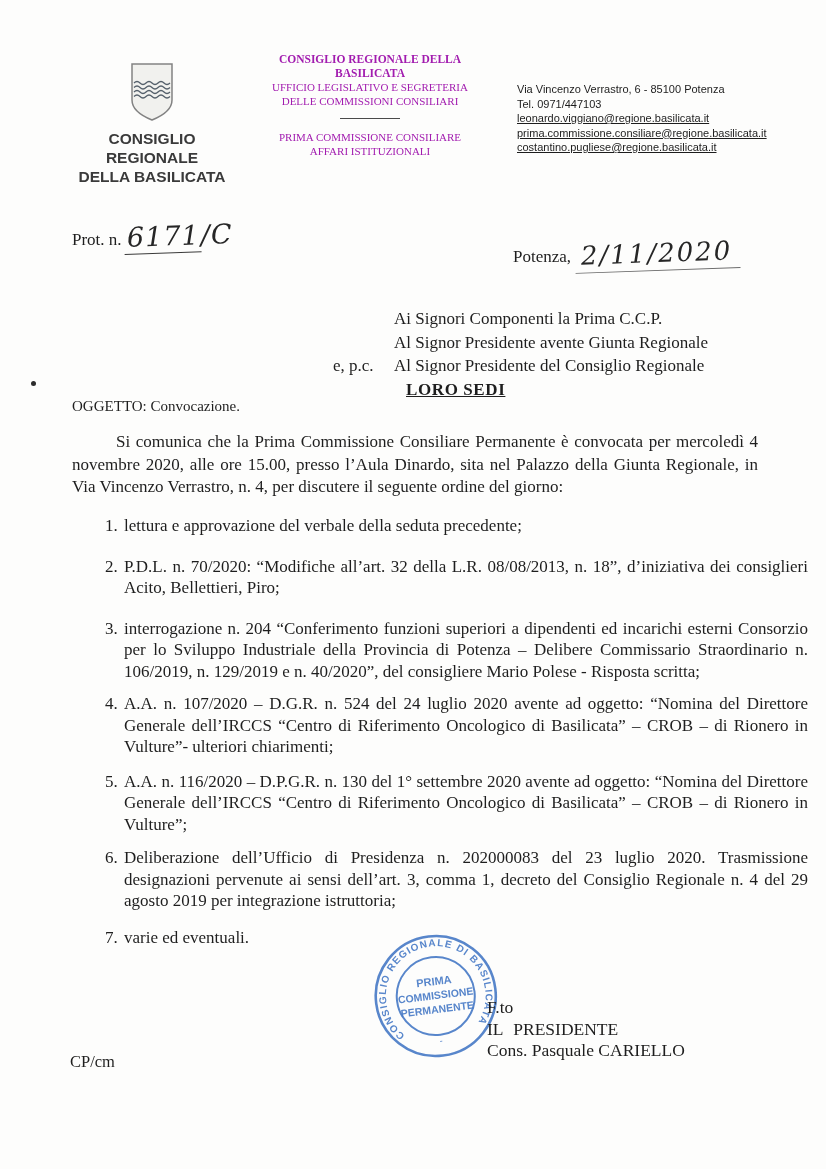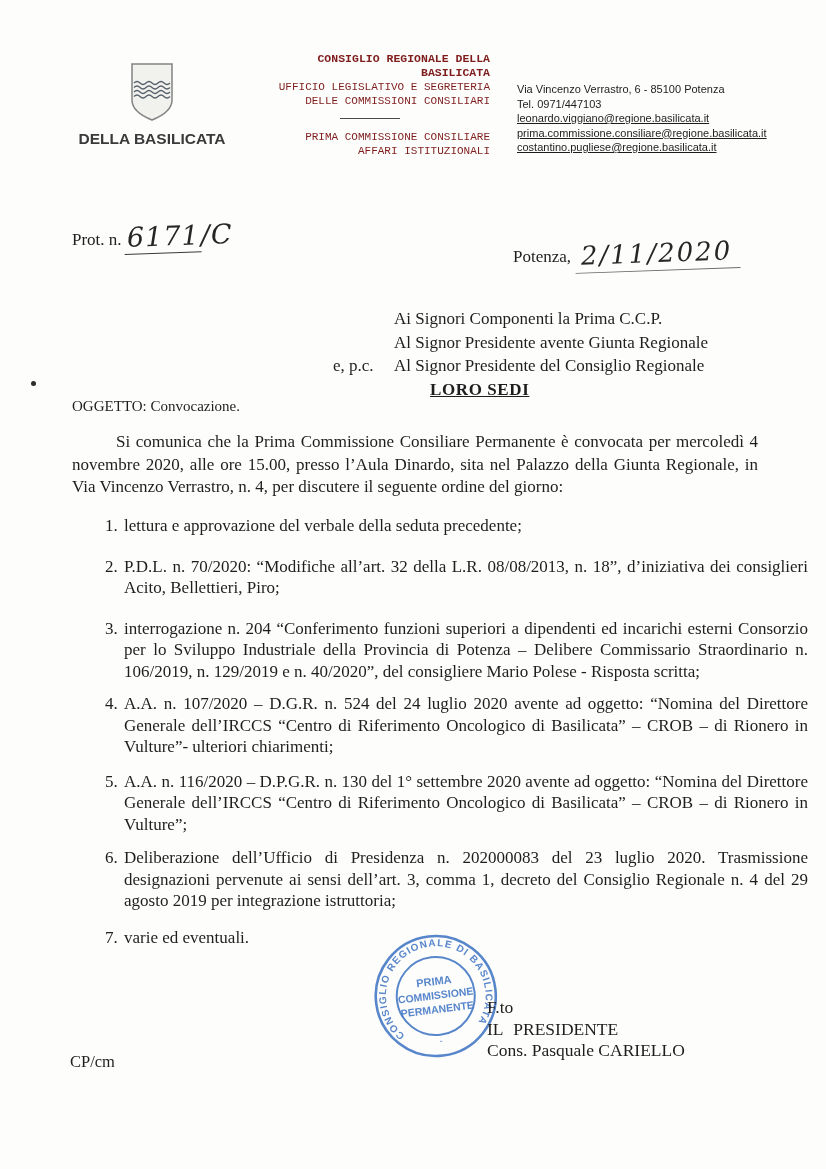--- a/index.html
+++ b/index.html
@@ -6,41 +6,41 @@
   .page {
     position:relative; width:826px; height:1169px; margin:0 auto;
     background:#fdfdfc; color:#1e1e1e; overflow:hidden;
     font-family:"Liberation Serif", serif;
   }
   
   .lh-left { position:absolute; left:62px; top:62px; width:180px; text-align:center; }
   .lh-left svg { display:block; margin:0 auto; }
   .org-name { margin-top:7px; font-family:"Liberation Sans", sans-serif; font-weight:bold;
               font-size:15.5px; line-height:19px; color:#3a3a3a; }
-  .lh-center { position:absolute; left:250px; top:52px; width:240px; text-align:right;
-               font-family:Liberation Mono, monospace; color:#7f1d1d; }
+  .lh-center { position:absolute; left:250px; top:52px; width:240px; text-align:center;
+               font-family:Liberation Serif, serif; color:#a21caf; }
   .lh-center .l1 { font-size:11.5px; font-weight:bold; line-height:14px; }
   .lh-center .l2 { font-size:11px; line-height:14px; }
   .hdr-rule { width:60px; height:0; border-top:1.5px solid #4a4a4a; margin:10px auto 11px auto; }
   .lh-right { position:absolute; left:517px; top:82px; width:300px;
               font-family:"Liberation Sans", sans-serif; font-size:11px; line-height:14.5px; color:#1d1d1d; }
   .lh-right .email { text-decoration:underline; }
   
   .hand { font-family:"DejaVu Serif", serif; font-style:italic; color:#262626; }
   .prot { position:absolute; left:72px; top:220px; font-size:17px; }
   .prot .hand { display:inline-block; font-size:27px; letter-spacing:1px; transform:rotate(-2deg); margin-left:2px; }
   .prot .num { border-bottom:1.6px solid #3a3a3a; padding:0 1px 1px 3px; }
   .dateline { position:absolute; left:513px; top:238px; font-size:17px; }
   .dateline .hand { display:inline-block; font-size:26px; letter-spacing:2px;
                     border-bottom:1.6px solid #6a6a6a; padding:0 8px 2px 6px; transform:rotate(-2deg); }
   
   .recipients { position:absolute; left:394px; top:307px; font-size:17px; line-height:23.5px; white-space:nowrap; }
   .rec-line { position:relative; }
   .epc { position:absolute; left:-61px; top:0; }
-  .loro { font-weight:bold; text-decoration:underline; margin-left:36px; letter-spacing:0.6px; }
+  .loro { font-weight:bold; text-decoration:underline; margin-left:12px; letter-spacing:0.6px; }
   .speck { position:absolute; left:31px; top:381px; width:5px; height:5px; border-radius:50%; background:#2c2c2c; }
   
   .oggetto { position:absolute; left:72px; top:398px; font-size:15px; }
   .body-par { position:absolute; left:72px; top:431px; width:686px; margin:0;
               font-size:17px; line-height:22.5px; text-align:justify; text-indent:44px; }
   .agenda { position:absolute; left:72px; top:515px; width:686px; margin:0; padding:0 0 0 50px;
             font-size:17px; line-height:21.5px; }
   .agenda li { margin-bottom:15px; padding-left:2px; text-align:justify; }
   .agenda li:nth-child(1), .agenda li:nth-child(2) { margin-bottom:19px; }
   .agenda li:nth-child(3) { margin-bottom:11px; }
@@ -60,20 +60,21 @@
 
   <div class="lh-left">
     <svg width="46" height="60" viewBox="0 0 46 60">
       <path d="M3 2 H43 V38 Q43 50 23 58 Q3 50 3 38 Z" fill="#f1f1ee" stroke="#828282" stroke-width="1.5"></path>
       <path d="M5 21 q3 -3 6 0 t6 0 t6 0 t6 0 t6 0 t6 0" fill="none" stroke="#55606b" stroke-width="1.3"></path>
       <path d="M5 25.5 q3 -3 6 0 t6 0 t6 0 t6 0 t6 0 t6 0" fill="none" stroke="#55606b" stroke-width="1.3"></path>
       <path d="M5 30 q3 -3 6 0 t6 0 t6 0 t6 0 t6 0 t6 0" fill="none" stroke="#55606b" stroke-width="1.3"></path>
       <path d="M5 34.5 q3 -3 6 0 t6 0 t6 0 t6 0 t6 0 t6 0" fill="none" stroke="#55606b" stroke-width="1.3"></path>
     </svg>
     <div class="org-name">
+      <div>CONSIGLIO REGIONALE</div>
       <div>DELLA BASILICATA</div>
     </div>
   </div>
 
   <div class="lh-center">
     <div class="l1">CONSIGLIO REGIONALE DELLA BASILICATA</div>
     <div class="l2">UFFICIO LEGISLATIVO E SEGRETERIA</div>
     <div class="l2">DELLE COMMISSIONI CONSILIARI</div>
     <div class="hdr-rule"></div>
     <div class="l2">PRIMA COMMISSIONE CONSILIARE</div>

